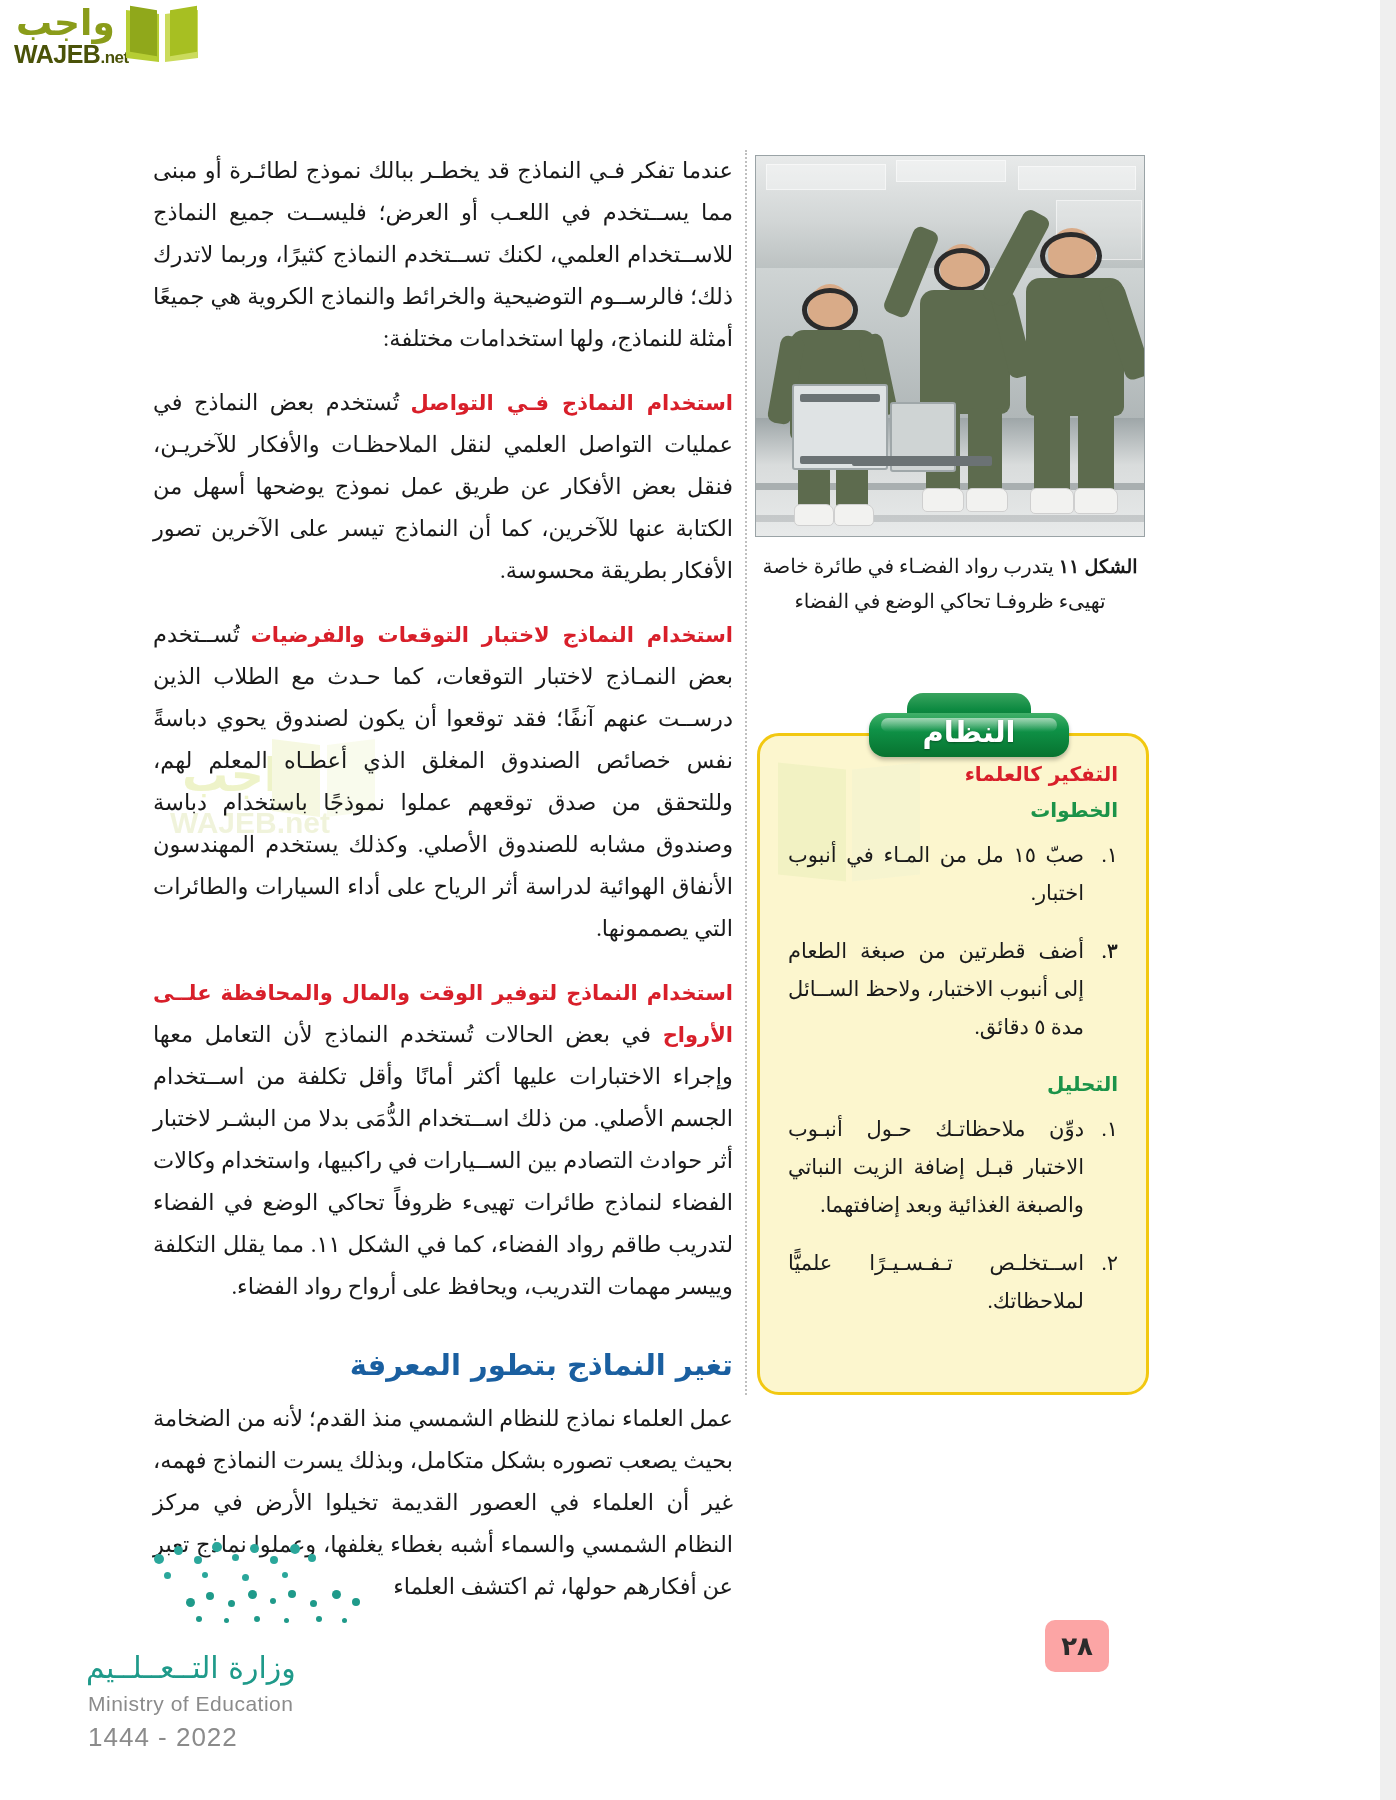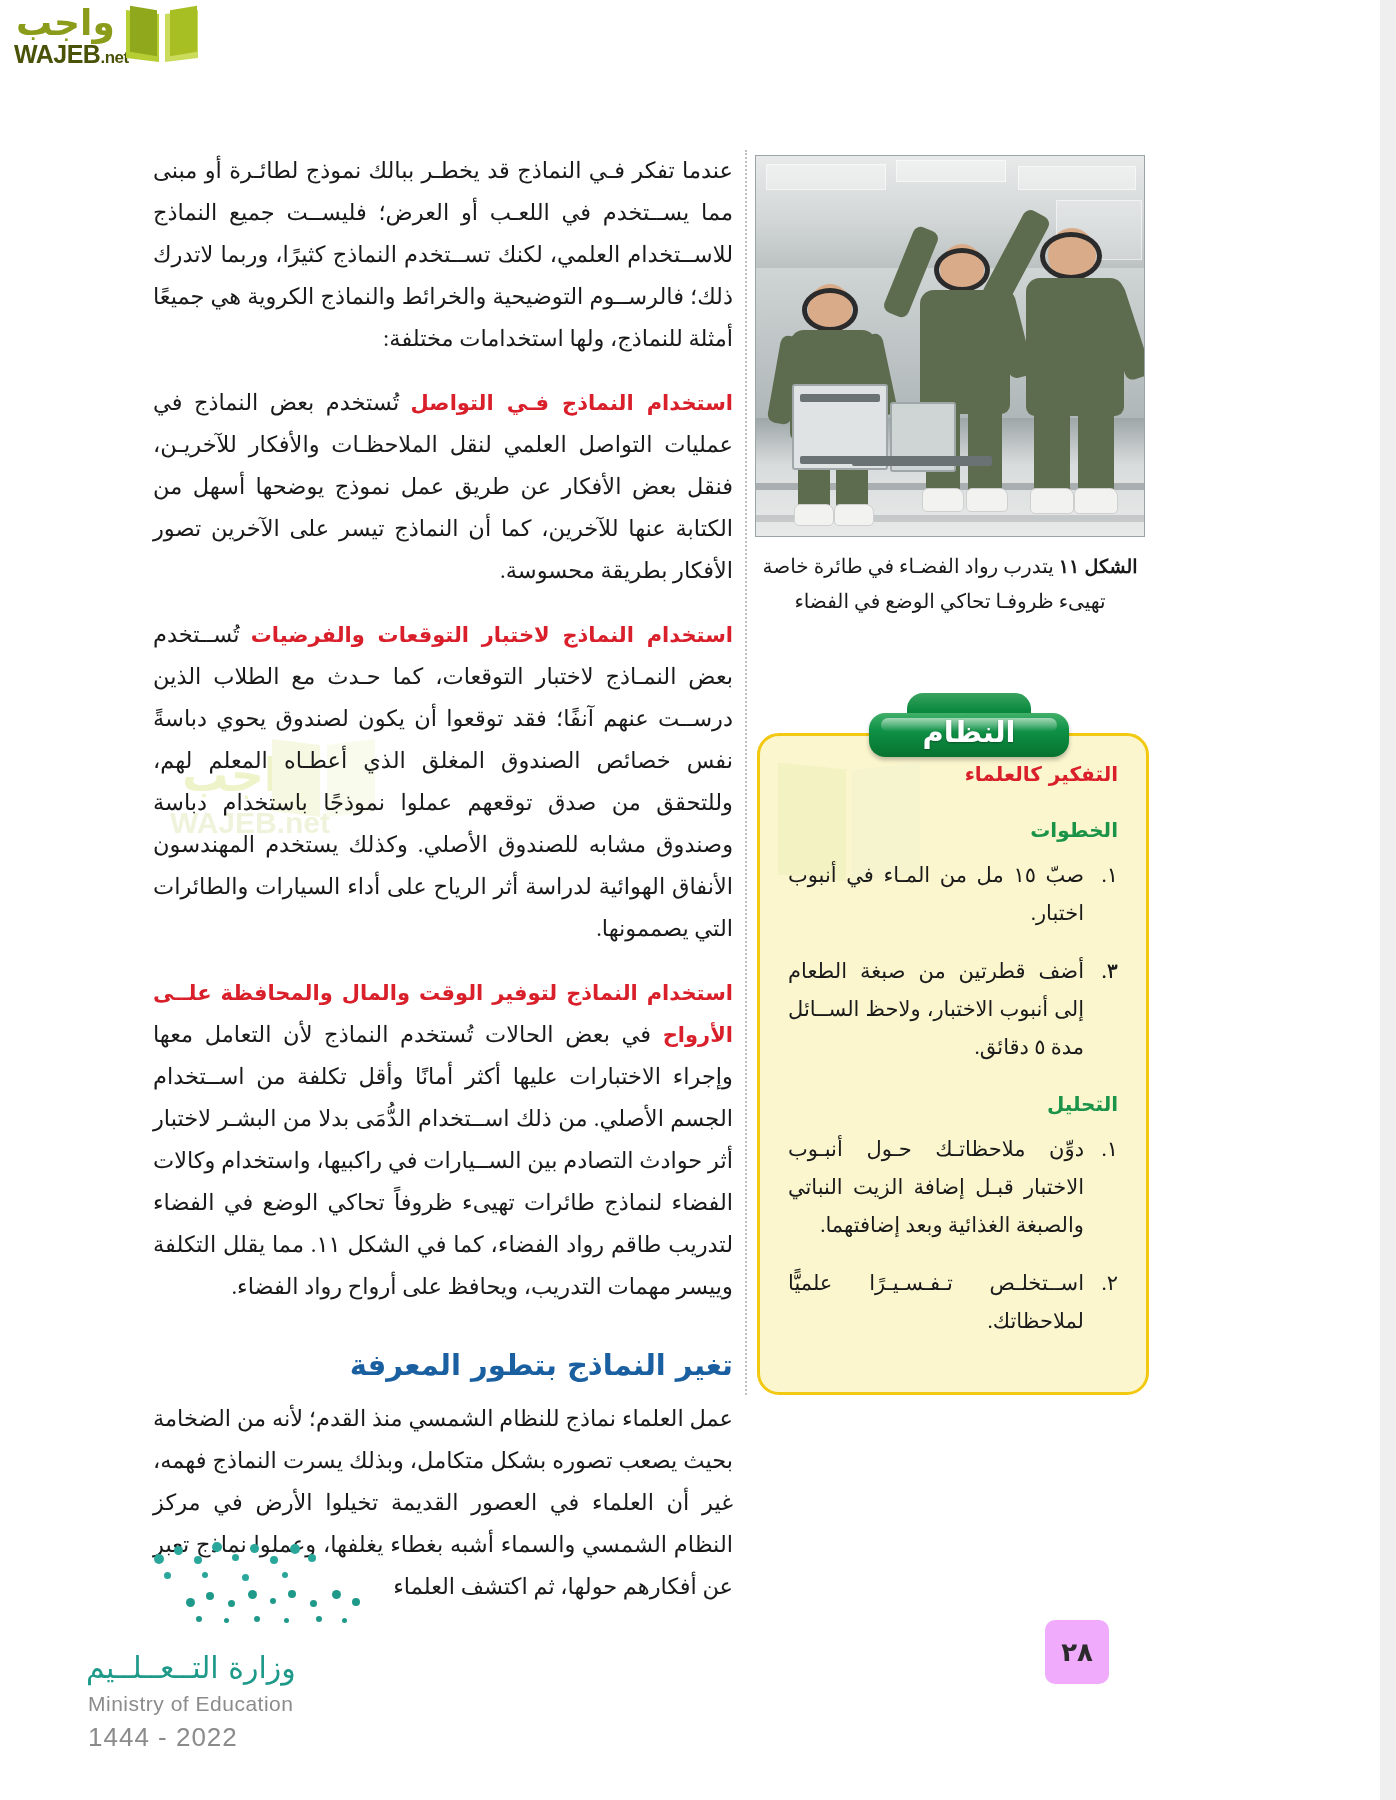--- a/index.html
+++ b/index.html
@@ -237,21 +237,21 @@
   .card-watermark .wm-pg.b { left: 74px; transform: skewY(-6deg); background:#f0f3d2; }
 
   #experiment-content {
     position: relative; z-index: 3;
     padding: 26px 28px 10px 28px;
     direction: rtl; text-align: right;
   }
   .exp-title {
     font-family: "DejaVu Sans", sans-serif;
     font-size: 20px; font-weight: bold; color: #d81f2a;
-    margin: 0 0 32px 0; text-align: right;
+    margin: 0 0 12px 0; text-align: right;
   }
   .exp-subhead {
     font-family: "DejaVu Sans", sans-serif;
     font-size: 20px; font-weight: bold; color: #1b9349;
     margin: 0 0 14px 0;
   }
   ol.exp-list {
     list-style: none; margin: 0 0 26px 0; padding: 0;
   }
   ol.exp-list li {
@@ -287,22 +287,22 @@
     font-size: 21px; color: #8b8b8b; letter-spacing: .5px;
   }
   #moe-year {
     position: absolute; left: 2px; top: 134px;
     font-family: "Liberation Sans", sans-serif;
     font-size: 26px; color: #8b8b8b; letter-spacing: 1px;
   }
 
   #page-number {
     position: absolute; left: 1045px; top: 1620px;
-    width: 64px; height: 64px;
-    background: #f0abfc;
+    width: 64px; height: 52px;
+    background: #fca5a5;
     border-radius: 10px;
     display: flex; align-items: center; justify-content: center;
     font-family: "DejaVu Sans", sans-serif;
     font-size: 26px; font-weight: bold; color: #2b2b2b;
     direction: rtl;
   }
 
   
   #accent-dots {
     position: absolute; left: 150px; top: 1538px; width: 180px; height: 50px;

